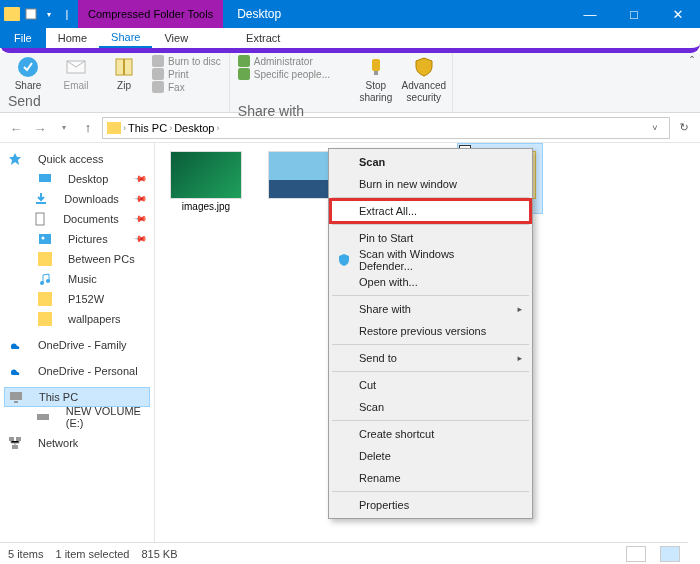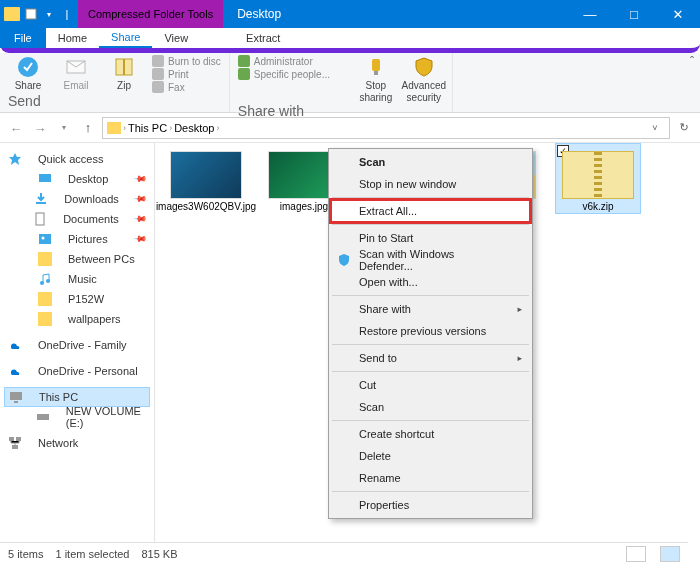--- a/index.html
+++ b/index.html
@@ -306,24 +306,20 @@
           <rect x="4" y="9" width="6" height="4" fill="#999"></rect>
           <path d="M3 5v2h8V5M7 7v2" stroke="#999"></path>
         </svg>
         <span>Network</span>
       </div>
   </div>
 
   <div class="content">
     <div class="files">
       <div class="file-item">
-        <div class="thumb"></div>
-        <span>images3W602QBV.jpg</span>
-      </div>
-      <div class="file-item">
         <div class="thumb green"></div>
         <span>images.jpg</span>
       </div>
       <div class="file-item">
         <div class="thumb sky"></div>
         <span></span>
       </div>
       <div class="file-item">
         <div class="thumb sun"></div>
         <span></span>
@@ -336,21 +332,21 @@
       </div>
     </div>
   </div>
 </div>
 
 <div class="context-menu">
   <div class="mi">
       <span style="font-weight:bold">Scan</span>
     </div>
   <div class="mi">
-      <span>Stop in new window</span>
+      <span>Burn in new window</span>
     </div>
   <div class="sep"></div>
   <div class="mi highlight">
       <span>Extract All...</span>
     </div>
   <div class="sep"></div>
   <div class="mi">
       <span>Pin to Start</span>
     </div>
   <div class="mi">

